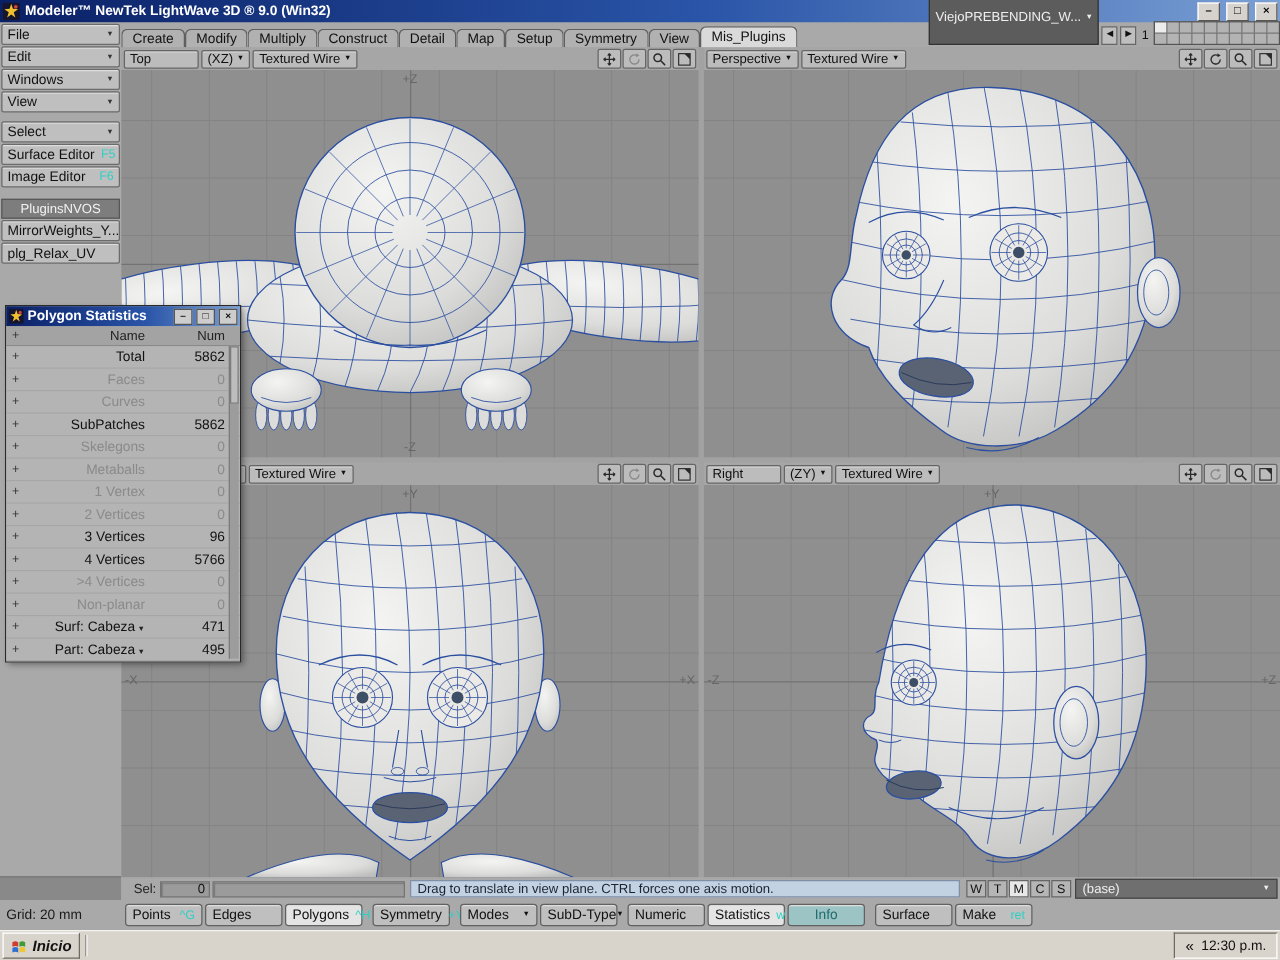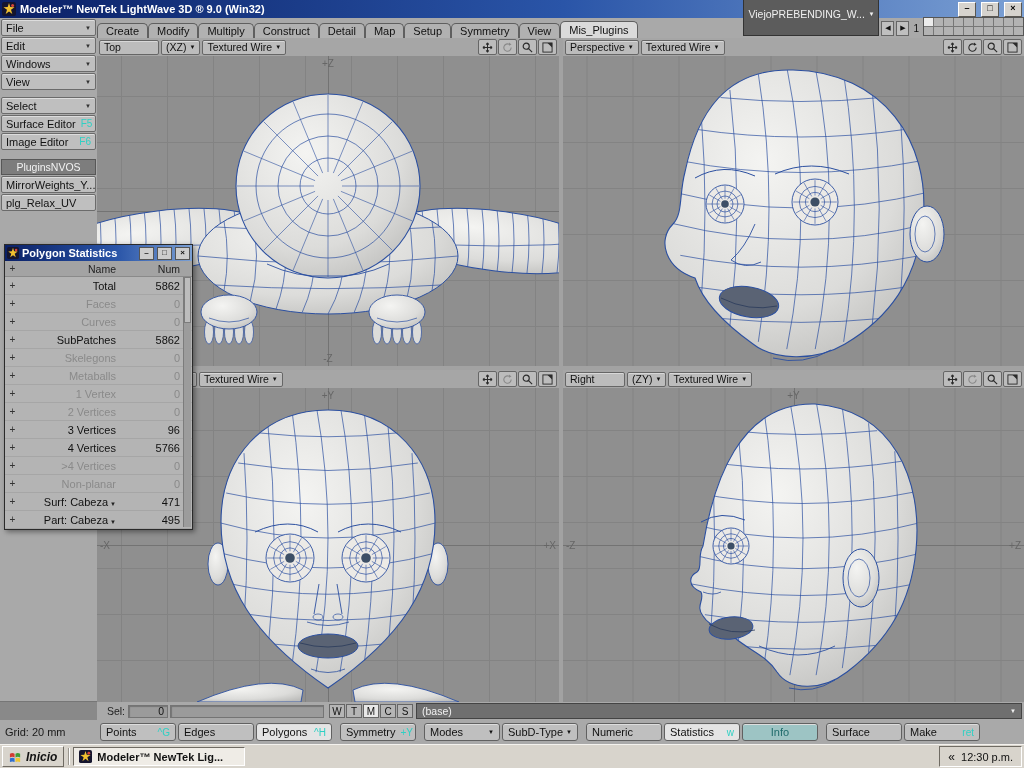--- a/index.html
+++ b/index.html
@@ -93,21 +93,21 @@
   .vm{width:16px;height:14px;border:1px solid #666;background:#b5b5b5;font-size:10px;text-align:center;line-height:13px;
       margin-left:1px;box-sizing:border-box}
   .vm.pressed{background:#e8e8e8}
   .vmapdd{flex:1;margin:0 2px 0 3px;height:14px;background:#6f6f6f;border:1px solid #444;color:#f0f0f0;font-size:10.5px;
           display:flex;align-items:center;justify-content:space-between;padding:0 5px}
   .vmapdd .arr{font-size:6px}
 
   
   .toolbar{position:absolute;left:0;top:720px;width:1024px;height:24px;background:#a9a9a9;display:flex;align-items:center}
   .gridcell{width:95px;padding-left:5px;font-size:11px;color:#1a1a1a;white-space:nowrap}
-  .tbtn{width:76px;height:18px;margin-right:2px;padding:0 5px;background:#bfbfbf;border:1px solid #616161;border-radius:3px;
+  .tbtn{width:62px;height:18px;margin-right:2px;padding:0 5px;background:#bfbfbf;border:1px solid #616161;border-radius:3px;
         display:flex;align-items:center;justify-content:space-between;font-size:11px;box-shadow:inset 0 1px 0 #ddd;
         box-sizing:border-box;white-space:nowrap;cursor:default}
   .tbtn.active{background:#e4e4e4}
   .tbtn.info{background:#9dc4c4;color:#1f6b6b;justify-content:center}
   .tbtn .arr{font-size:6px}
   .tsp{width:6px}
 
   
   .taskbar{position:absolute;left:0;top:744px;width:1024px;height:24px;background:#d8d4cc;border-top:1px solid #f4f2ee;
            box-sizing:border-box;display:flex;align-items:center;padding:0 2px}
@@ -805,20 +805,21 @@
     </div>
   <div class="sscroll">
       <div class="sthumb"></div>
     </div>
 </div>
 
 <div class="statusrow">
   <span class="sel-label">Sel:</span>
   <span class="sunken f-sel">0</span>
   <span class="sunken f-empty"></span>
+  <span class="hint">Drag to translate in view plane. CTRL forces one axis motion.</span>
   <span class="vm" style="margin-left:5px">W</span>
   <span class="vm">T</span>
   <span class="vm pressed">M</span>
   <span class="vm">C</span>
   <span class="vm">S</span>
   <span class="vmapdd">
     <span>(base)</span>
     <span class="arr">▼</span>
   </span>
 </div>
@@ -875,23 +876,17 @@
 </div>
 
 <div class="taskbar">
   <div class="startbtn">
     <svg width="13" height="13" viewBox="0 0 14 14">
         <use href="#win-flag"></use>
       </svg>
     <span>Inicio</span>
   </div>
   <div class="tdivider"></div>
-  <div class="taskbtn">
-    <svg class="lwico" style="width:13px;height:13px" viewBox="0 0 14 14">
-        <use href="#lw-logo"></use>
-      </svg>
-    <span>Modeler™ NewTek Lig...</span>
-  </div>
   <div class="tray">
     <span class="chev">«</span>
     <span>12:30 p.m.</span>
   </div>
 </div>
 
 </body></html>

